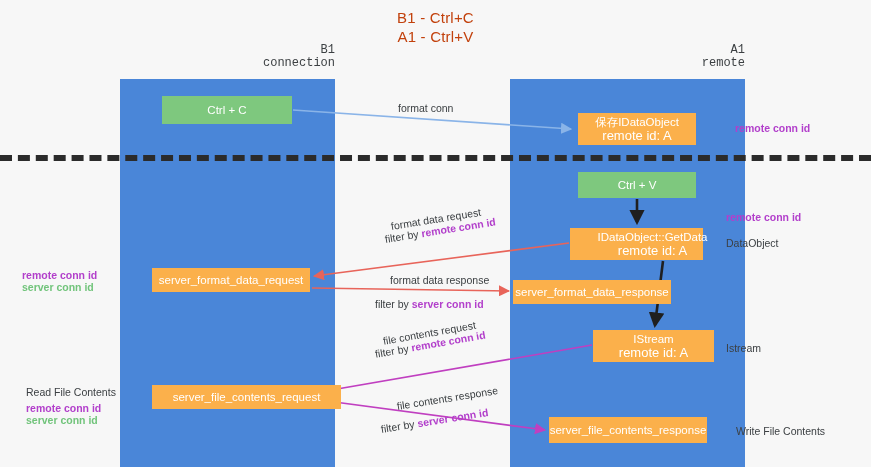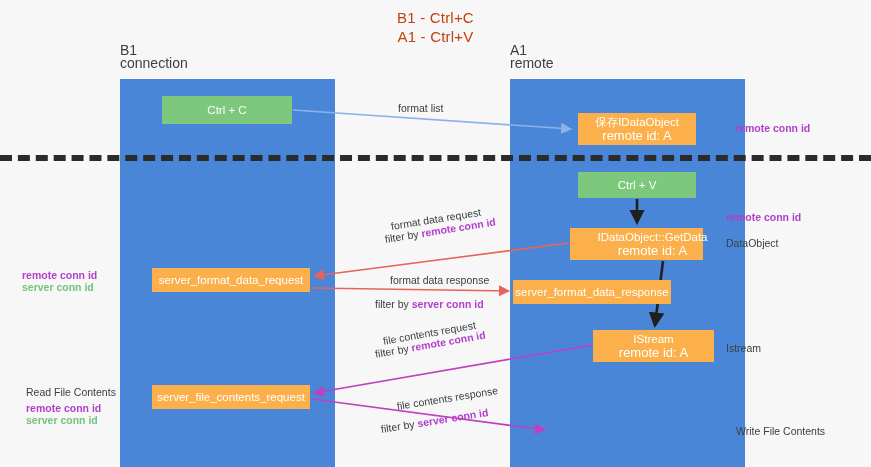--- a/index.html
+++ b/index.html
@@ -27,24 +27,25 @@
     text-align: center;
     color: #c2410c;
     font-size: 15px;
     line-height: 19px;
     letter-spacing: .2px;
   }
   #title div { white-space: pre; }
 
   
   .col-head {
-    text-align: left;
+    text-align: right;
     color: #3c4043;
-    font-size: 14px;
+    font-size: 12px;
     line-height: 13px;
+    font-family: Liberation Mono, monospace;
   }
   #head-b1 { left: 120px; top: 44px; width: 215px; }
   #head-a1 { left: 510px; top: 44px; width: 235px; }
 
   
   .lane {
     background: #4a86d8;
     top: 79px;
     height: 388px;
   }
@@ -76,21 +77,21 @@
   .orange { background: #fbb04b; }
 
   
   #n-ctrlc   { left: 162px; top: 96px;  width: 130px; height: 28px; }
   #n-idoA    { left: 578px; top: 113px; width: 118px; height: 32px; }
   #n-ctrlv   { left: 578px; top: 172px; width: 118px; height: 26px; }
   #n-getdata { left: 570px; top: 228px; width: 133px; height: 32px; padding-left: 36px; }
   #n-sfdreq  { left: 152px; top: 268px; width: 158px; height: 24px; }
   #n-sfdresp { left: 513px; top: 280px; width: 158px; height: 24px; }
   #n-istream { left: 593px; top: 330px; width: 121px; height: 32px; }
-  #n-sfcreq  { left: 152px; top: 385px; width: 158px; height: 24px; }
+  #n-sfcreq  { left: 152px; top: 385px; width: 189px; height: 24px; }
   #n-sfcresp { left: 549px; top: 417px; width: 158px; height: 26px; }
 
   
   #wires {
     left: 0; top: 0;
     width: 871px; height: 467px;
     pointer-events: none;
   }
 
   
@@ -215,22 +216,25 @@
 
   <div id="n-istream" class="abs node orange">
     <div>IStream</div>
     <div class="l2">remote id: A</div>
   </div>
 
   <div id="n-sfcreq" class="abs node orange">
     <div>server_file_contents_request</div>
   </div>
 
-
-  <div id="t-formatlist" class="abs lbl">format list</div>
+  <div id="n-sfcresp" class="abs node orange">
+    <div>server_file_contents_response</div>
+  </div>
+
+  <div id="t-formatlist" class="abs lbl">format conn</div>
 
   <div id="t-fdreq" class="abs lbl rot-up">format data request</div>
   <div id="t-fdreq2" class="abs lbl rot-up">
     <span>filter by </span><span class="key-remote">remote conn id</span>
   </div>
 
   <div id="t-fdresp" class="abs lbl">format data response</div>
   <div id="t-fdresp2" class="abs lbl">
     <span>filter by </span><span class="key-server">server conn id</span>
   </div>

